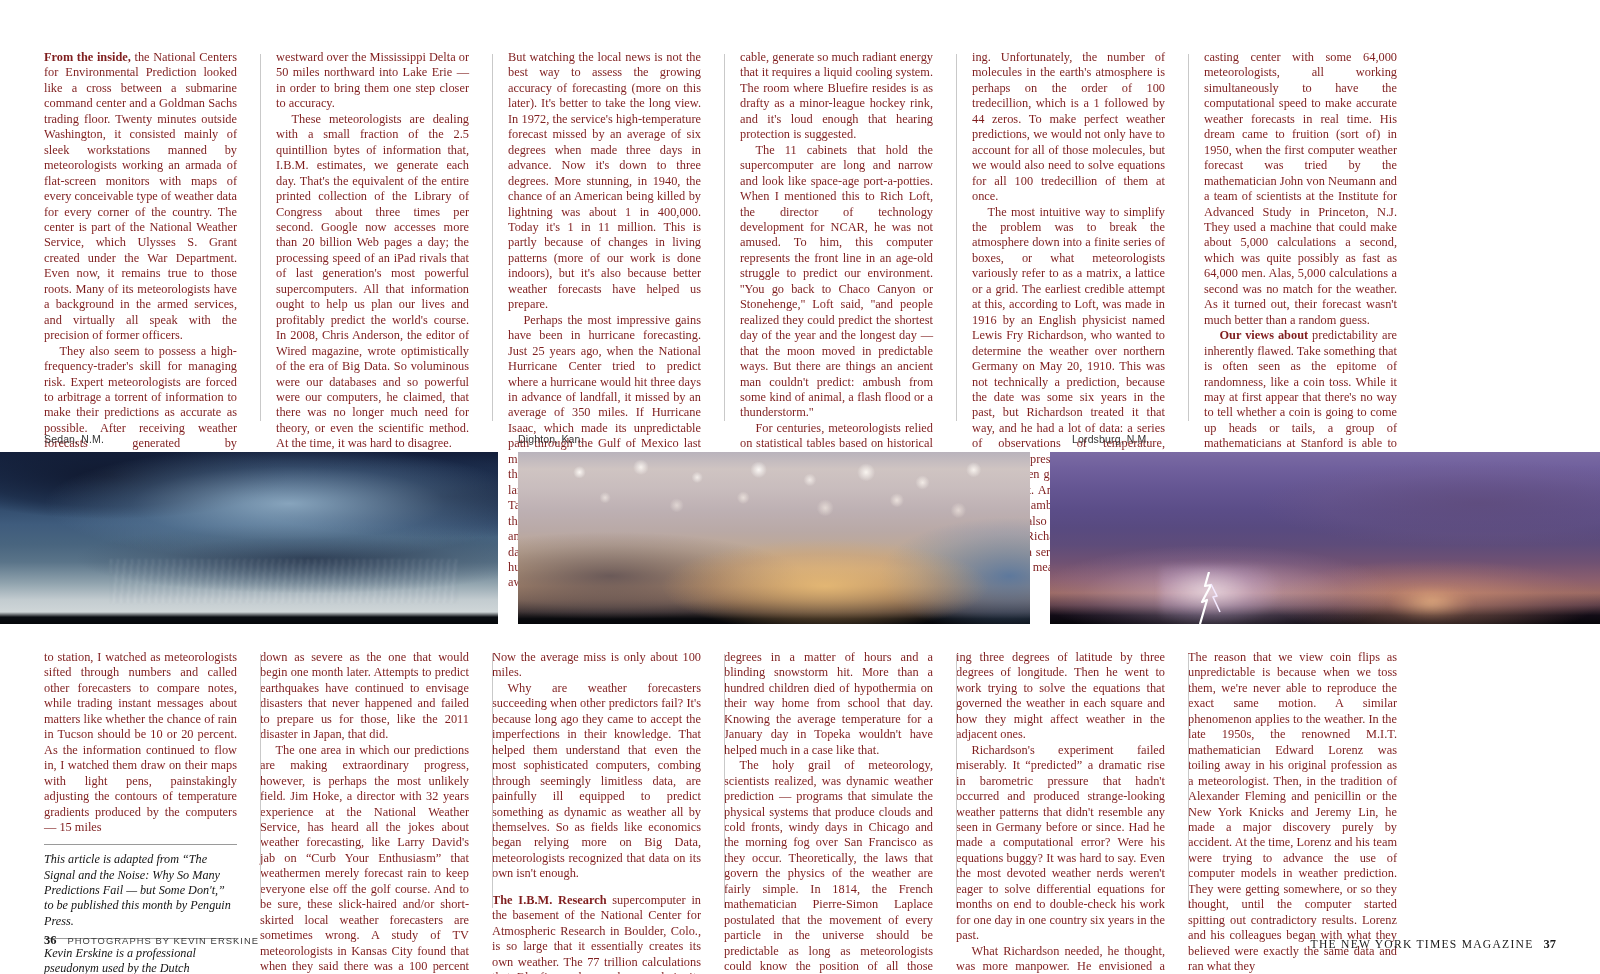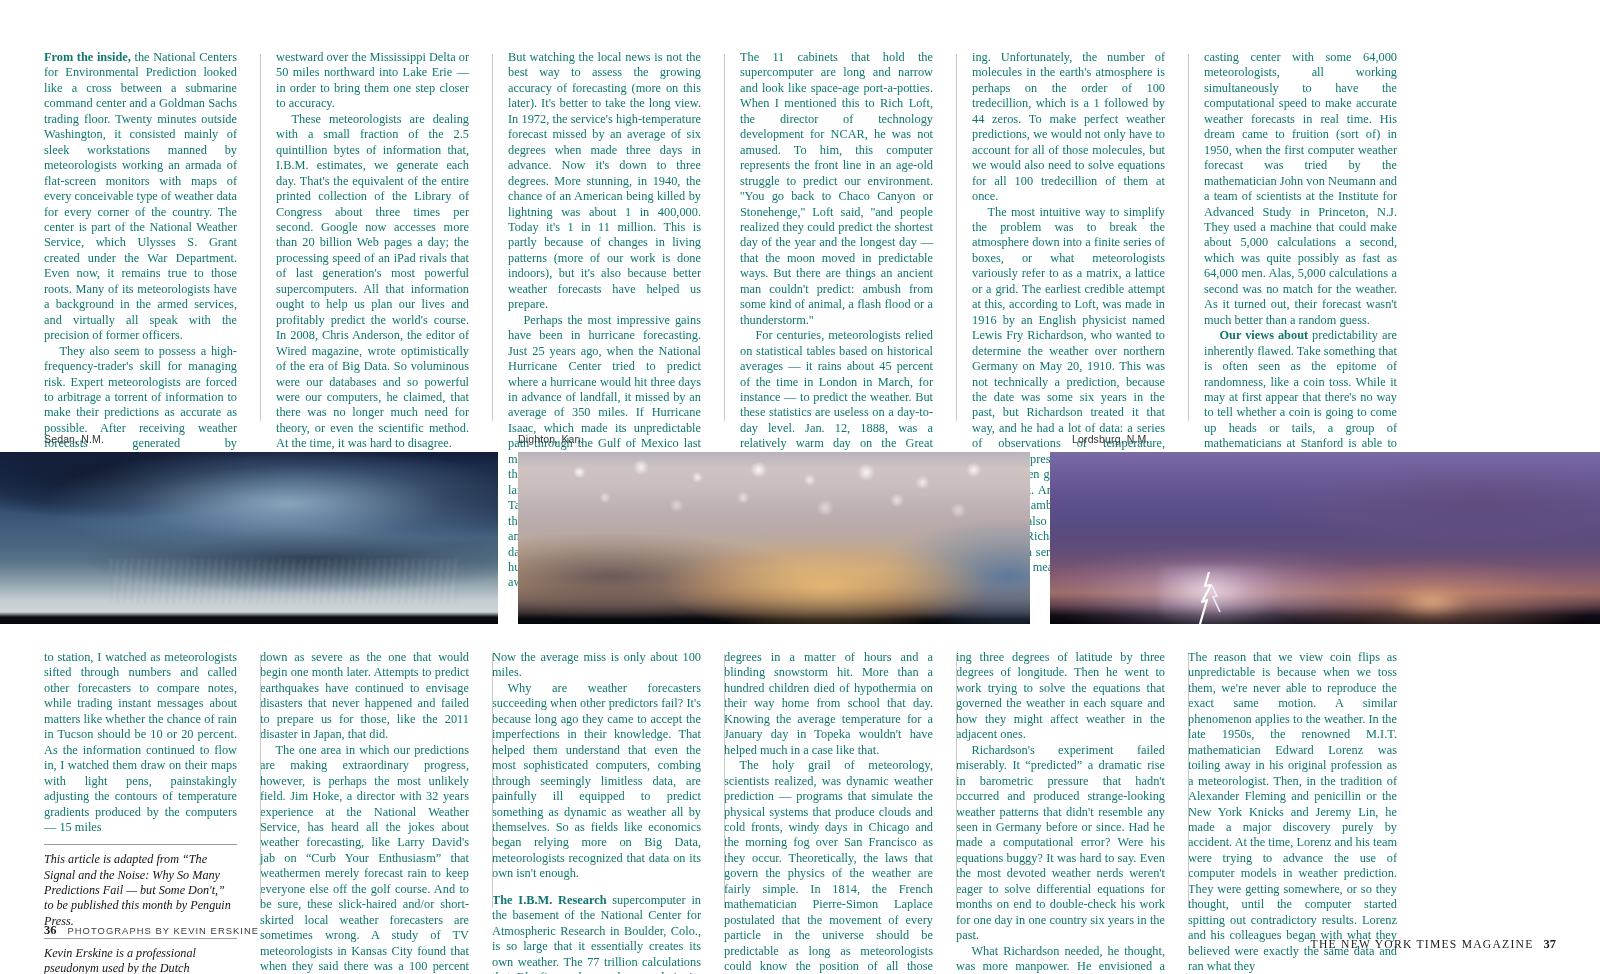--- a/index.html
+++ b/index.html
@@ -38,21 +38,21 @@
   }
   p.body {
     margin: 0;
     font-size: 12.35px;
     line-height: 15.45px;
     text-align: justify;
     text-justify: inter-word;
     hyphens: auto;
     -webkit-hyphens: auto;
     font-family: "Liberation Serif", serif;
-    color: #0f766e;
+    color: #7f1d1d;
   }
   p.body + p.body { text-indent: 1.25em; }
   .lead-in { font-weight: bold; }
 
   
   .top-block {
     position: absolute;
     left: 44px;
     top: 50px;
     width: 1512px;
@@ -241,21 +241,21 @@
   .note-rule {
     height: 1px;
     background: #9a9a9a;
     margin: 9px 0 7px 0;
   }
 
   
   .footer-left {
     position: absolute;
     left: 44px;
-    bottom: 36px;
+    bottom: 26px;
     display: flex;
     align-items: baseline;
     gap: 11px;
   }
   .folio {
     font-family: "Liberation Serif", serif;
     font-weight: bold;
     font-size: 12.5px;
     color: #1a1a1a;
   }
@@ -311,20 +311,21 @@
     </div>
 
     <div class="col sep">
       <div class="rule"></div>
       <p class="body"><span>But watching the local news is not the best way to assess the growing accuracy of forecasting (more on this later). It's better to take the long view. In 1972, the service's high-temperature forecast missed by an average of six degrees when made three days in advance. Now it's down to three degrees. More stunning, in 1940, the chance of an American being killed by lightning was about 1 in 400,000. Today it's 1 in 11 million. This is partly because of changes in living patterns (more of our work is done indoors), but it's also because better weather forecasts have helped us prepare.</span></p>
       <p class="body"><span>Perhaps the most impressive gains have been in hurricane forecasting. Just 25 years ago, when the National Hurricane Center tried to predict where a hurricane would hit three days in advance of landfall, it missed by an average of 350 miles. If Hurricane Isaac, which made its unpredictable path through the Gulf of Mexico last month, had occurred in the late 1980s, the center might have projected landfall anywhere from Houston to Tallahassee, canceling untold thousands of business deals, flights and picnics in between — and damaging its reputation when the hurricane zeroed in hundreds of miles away.</span></p>
     </div>
 
     <div class="col sep">
       <div class="rule"></div>
+      <p class="body"><span>cable, generate so much radiant energy that it requires a liquid cooling system. The room where Bluefire resides is as drafty as a minor-league hockey rink, and it's loud enough that hearing protection is suggested.</span></p>
       <p class="body"><span>The 11 cabinets that hold the supercomputer are long and narrow and look like space-age port-a-potties. When I mentioned this to Rich Loft, the director of technology development for NCAR, he was not amused. To him, this computer represents the front line in an age-old struggle to predict our environment. ''You go back to Chaco Canyon or Stonehenge,'' Loft said, ''and people realized they could predict the shortest day of the year and the longest day — that the moon moved in predictable ways. But there are things an ancient man couldn't predict: ambush from some kind of animal, a flash flood or a thunderstorm.''</span></p>
       <p class="body"><span>For centuries, meteorologists relied on statistical tables based on historical averages — it rains about 45 percent of the time in London in March, for instance — to predict the weather. But these statistics are useless on a day-to-day level. Jan. 12, 1888, was a relatively warm day on the Great Plains until the temperature dropped almost 30</span></p>
     </div>
 
     <div class="col sep">
       <div class="rule"></div>
       <p class="body"><span>ing. Unfortunately, the number of molecules in the earth's atmosphere is perhaps on the order of 100 tredecillion, which is a 1 followed by 44 zeros. To make perfect weather predictions, we would not only have to account for all of those molecules, but we would also need to solve equations for all 100 tredecillion of them at once.</span></p>
       <p class="body"><span>The most intuitive way to simplify the problem was to break the atmosphere down into a finite series of boxes, or what meteorologists variously refer to as a matrix, a lattice or a grid. The earliest credible attempt at this, according to Loft, was made in 1916 by an English physicist named Lewis Fry Richardson, who wanted to determine the weather over northern Germany on May 20, 1910. This was not technically a prediction, because the date was some six years in the past, but Richardson treated it that way, and he had a lot of data: a series of observations of temperature, barometric pressures and wind speeds that had been gathered by the German government. And as a pacifist serving a volunteer ambulance unit in northern France, he also had a lot of time on his hands. So Richardson broke Germany down into a series of two-dimensional boxes, each measur-</span></p>
     </div>
 

